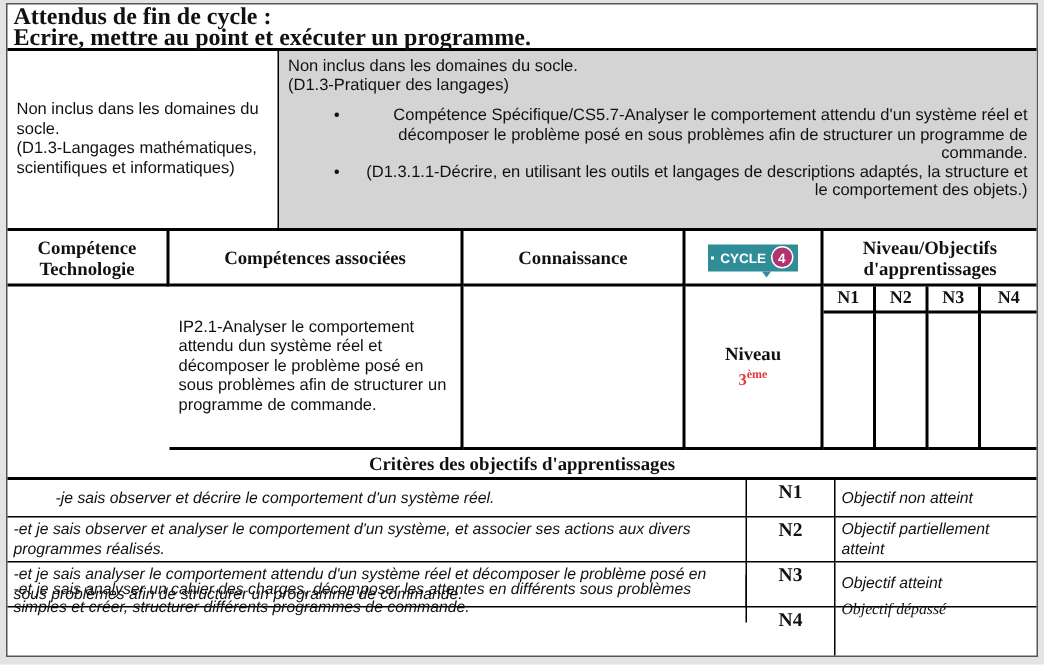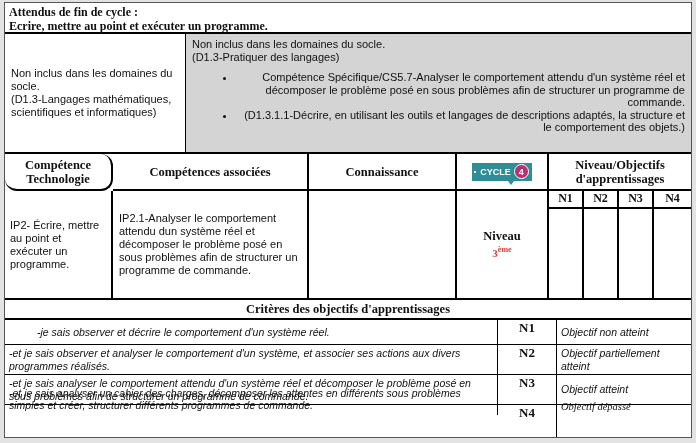--- a/index.html
+++ b/index.html
@@ -1,21 +1,21 @@
 <!DOCTYPE html>
 <html><head>
 <meta charset="utf-8">
 <style>
   html, body { margin:0; padding:0; }
   body { width:696px; height:443px; background:#e3e3e3; position:relative; overflow:hidden; font-family:"Liberation Sans", sans-serif; color:#111; }
   .frame { position:absolute; left:4px; top:2px; width:688px; height:436px; background:#fff; border:1px solid #555; box-sizing:border-box; }
   .cell { position:absolute; box-sizing:border-box; border-color:#000; border-style:solid; border-width:0; }
   .serif { font-family:"Liberation Serif", serif; }
   .b { font-weight:bold; }
-  .hdr { left:0; top:0; width:686px; height:31px; border-bottom:2px solid #000; padding:2px 4px; font-size:12px; line-height:14px; }
+  .hdr { left:0; top:0; width:686px; height:31px; border-bottom:2px solid #000; padding:2px 4px; font-size:16px; line-height:14px; }
   .soc-left { left:0; top:31px; width:181px; height:120px; border-right:1px solid #000; border-bottom:2px solid #000; font-size:11px; line-height:13px; padding:0 6px; display:flex; align-items:center; }
   .soc-right { left:181px; top:31px; width:505px; height:120px; background:#d4d4d4; border-bottom:2px solid #000; font-size:11px; line-height:12.5px; padding:4px 6px; }
   .soc-right ul { margin:8px 0 0 0; padding-left:44px;text-align:right; }
   .soc-right li { margin:0; }
   .th { font-size:12.5px; font-weight:bold; display:flex; align-items:center; justify-content:center; text-align:center; line-height:14px; font-family:"Liberation Serif", serif; }
   .td { font-size:11px; line-height:13px; display:flex; align-items:center; }
   .vline { border-right:2px solid #000; }
   .hline { border-bottom:2px solid #000; }
   .cycle { display:inline-flex; align-items:center; background:#2f8d97; color:#fff; font-size:9px; font-weight:bold; padding:2px 3px 2px 8px; position:relative; font-family:"Liberation Sans", sans-serif; height:14px; }
   .cycle .num { display:inline-flex; width:13px; height:13px; border-radius:50%; background:#b23370; border:1px solid #fff; align-items:center; justify-content:center; font-size:9px; margin-left:3px; }
@@ -46,44 +46,41 @@
 
   <div class="cell soc-right">
     <div>Non inclus dans les domaines du socle.</div>
     <div>(D1.3-Pratiquer des langages)</div>
     <ul>
       <li>Compétence Spécifique/CS5.7-Analyser le comportement attendu d'un système réel et décomposer le problème posé en sous problèmes afin de structurer un programme de commande.</li>
       <li>(D1.3.1.1-Décrire, en utilisant les outils et langages de descriptions adaptés, la structure et le comportement des objets.)</li>
     </ul>
   </div>
 
-  <div class="cell th vline hline" style="left:0;top:151px;width:108px;height:37px;border-radius:12px;">
+  <div class="cell th vline hline" style="left:0;top:151px;width:108px;height:37px;">
     <span>Compétence Technologie</span>
   </div>
   <div class="cell th vline hline" style="left:108px;top:151px;width:196px;height:37px;">
     <span>Compétences associées</span>
   </div>
   <div class="cell th vline hline" style="left:304px;top:151px;width:148px;height:37px;">
     <span>Connaissance</span>
   </div>
   <div class="cell th vline" style="left:452px;top:151px;width:92px;height:37px;border-bottom:2px solid #000;">
     <span class="cycle">
       <span class="dot"></span>
       <span>CYCLE</span>
       <span class="num">4</span>
       <span class="tip"></span>
     </span>
   </div>
   <div class="cell th hline" style="left:544px;top:151px;width:142px;height:37px;">
     <span>Niveau/Objectifs d'apprentissages</span>
   </div>
 
-  <div class="cell td vline hline" style="left:0;top:188px;width:108px;height:109px;padding:0 5px;">
-    <span>IP2- Écrire, mettre au point et exécuter un programme.</span>
-  </div>
   <div class="cell td vline hline" style="left:108px;top:188px;width:196px;height:109px;padding:0 6px;">
     <span>IP2.1-Analyser le comportement attendu dun système réel et décomposer le problème posé en sous problèmes afin de structurer un programme de commande.</span>
   </div>
   <div class="cell td vline hline" style="left:304px;top:188px;width:148px;height:109px;">
     <span></span>
   </div>
   <div class="cell vline hline" style="left:452px;top:188px;width:92px;height:109px;display:flex;align-items:center;justify-content:center;">
     <div class="niv">
       <div>Niveau</div>
       <div class="grade"><span>3</span><sup>ème</sup></div>

